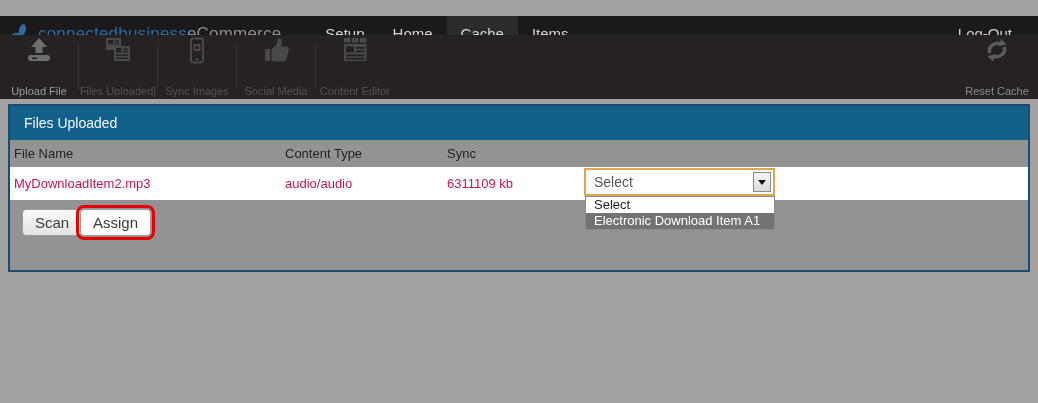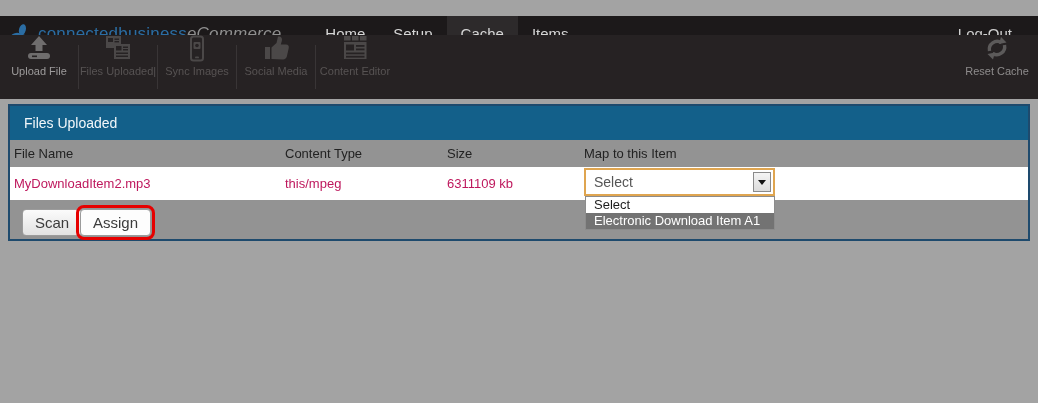--- a/index.html
+++ b/index.html
@@ -12,55 +12,55 @@
   }
 
   
   .navbar {
     position:absolute; left:0; top:16px; width:1038px; height:35px;
     background:#1c191a; display:flex; align-items:center;
   }
   .brand { display:flex; align-items:center; padding-left:8px; }
   .brand svg { margin-right:4px; }
   .brand-part1 { color:#2b6da3; font-size:17px; letter-spacing:.2px; }
-  .brand-part2 { color:#8f8f8f; font-size:17px; letter-spacing:.2px;font-style:italic; }
+  .brand-part2 { color:#8f8f8f; font-size:17px; letter-spacing:.2px; }
   .nav-tabs { display:flex; align-items:stretch; height:35px; margin-left:30px; }
   .nav-tab {
     color:#d6d6d6; font-size:15px; padding:0 14px; display:flex;
     align-items:center; cursor:pointer;
   }
   .nav-tab.active { background:#2d2a2b; }
   .logout {
     margin-left:auto; margin-right:26px; color:#cfcfcf; font-size:15px; cursor:pointer;
   }
 
   
   .toolbar {
     position:absolute; left:0; top:35px; width:1038px; height:64px;
     background:#262223; display:flex; align-items:stretch;
   }
   .tool-item {
     width:78px; display:flex; flex-direction:column; align-items:center;
-    justify-content:flex-start; gap:2px; cursor:pointer;
+    justify-content:center; gap:20px; cursor:pointer;
   }
   .tool-item .tool-label { font-size:11px; color:#575353; white-space:nowrap; }
   .tool-item.bright .tool-label { color:#9d9b9b; }
   .tool-item.semibright .tool-label { color:#8e8c8c; }
   .tool-item svg { display:block; }
   .tool-icon-fill { fill:#4b4848; }
   .tool-item.bright .tool-icon-fill { fill:#6f6d6d; }
   .tool-item.semibright .tool-icon-fill { fill:#5c5a5a; }
   .tool-icon-stroke { stroke:#4b4848; fill:none; }
   .tool-item.semibright .tool-icon-stroke { stroke:#5c5a5a; }
   .tool-divider { width:1px; background:#393536; margin:10px 0; }
   .tool-spacer { flex:1; }
 
   
   .panel {
-    position:absolute; left:8px; top:104px; width:1022px; height:137px;
+    position:absolute; left:8px; top:104px; width:1022px; height:168px;
     border:2px solid #1e4a6d; background:#939393;
   }
   .panel-header {
     height:34px; background:#13608a; color:#f2f7fa; font-size:14px;
     display:flex; align-items:center; padding-left:14px;
   }
   .col-row { position:relative; height:27px; background:#939393; }
   .col-cell {
     position:absolute; top:0; height:27px; display:flex; align-items:center;
     font-size:13px; color:#222;
@@ -122,22 +122,22 @@
           </g>
         <g transform="rotate(255)">
             <ellipse cx="0" cy="-5.5" rx="3.4" ry="5.6"></ellipse>
           </g>
       </g>
     </svg>
     <span class="brand-part1">connectedbusiness</span>
       <span class="brand-part2">eCommerce</span>
   </div>
   <nav class="nav-tabs">
+    <div class="nav-tab">Setup</div>
     <div class="nav-tab">Home</div>
-    <div class="nav-tab">Setup</div>
     <div class="nav-tab active">Cache</div>
     <div class="nav-tab">Items</div>
   </nav>
   <div class="logout">Log-Out</div>
 </header>
 
 <div class="toolbar">
 
   <div class="tool-item bright">
     <svg width="32" height="28" viewBox="0 0 32 28">
@@ -213,27 +213,26 @@
     <span class="tool-label">Reset Cache</span>
   </div>
 </div>
 
 <section class="panel">
   <div class="panel-header">Files Uploaded</div>
 
   <div class="col-row">
     <div class="col-cell c1">File Name</div>
     <div class="col-cell c2">Content Type</div>
-    <div class="col-cell c3">Size</div>
-    <div class="col-cell c4">Map to this Item</div>
+    <div class="col-cell c3">Sync</div>
   </div>
 
   <div class="data-row">
     <div class="data-cell c1">MyDownloadItem2.mp3</div>
-    <div class="data-cell c2">this/mpeg</div>
+    <div class="data-cell c2">audio/audio</div>
     <div class="data-cell c3">6311109 kb</div>
     <div class="select-box">
       <span>Select</span>
       <span class="select-arrow-btn">
         <span class="tri"></span>
       </span>
     </div>
   </div>
 
   <div class="panel-footer">

